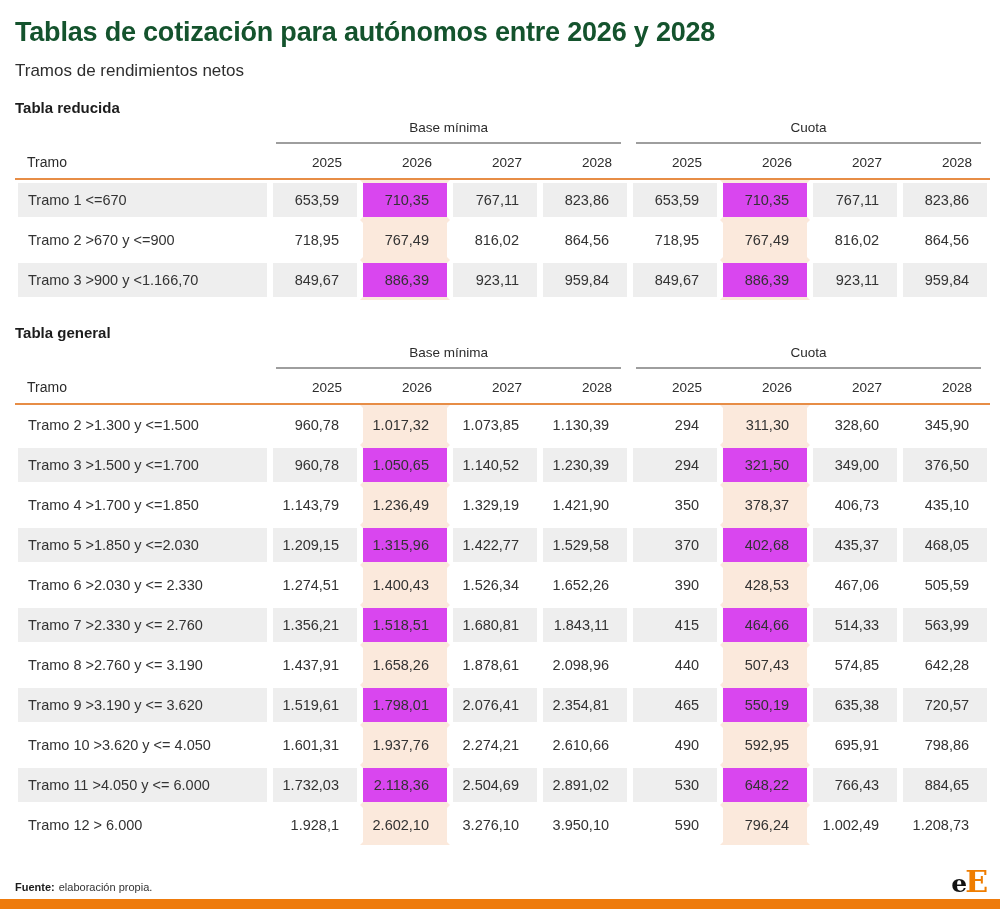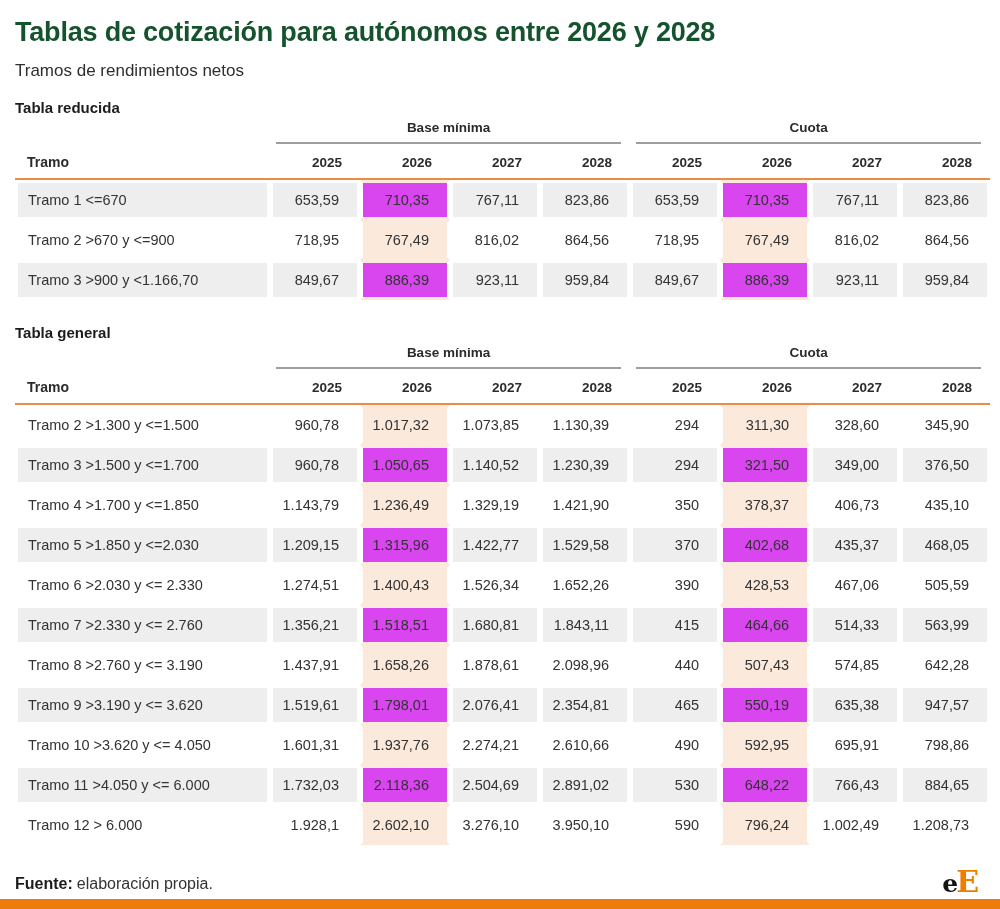--- a/index.html
+++ b/index.html
@@ -17,21 +17,21 @@
   .subtitle{
     font-size:17px;font-weight:normal;color:#2e2e2e;margin:0 0 18px 0;
   }
   .section-title{
     font-size:15px;font-weight:bold;color:#1c1c1c;margin:0 0 4px 0;
   }
   .section{margin-bottom:24px;}
   table{border-collapse:separate;border-spacing:0;table-layout:fixed;width:975px;}
   col.c-lbl{width:255px;}
   col.c-num{width:90px;}
-  th{font-weight:bold;color:#2b2b2b;margin-top:23px;}
+  th{font-weight:normal;color:#2b2b2b;margin-top:23px;}
   .grp-row th{padding:0;height:26px;vertical-align:top;}
   .grp-inner{
     margin:0 9px 0 6px;border-bottom:2px solid #9e9e9e;
     text-align:center;font-size:13.5px;padding-bottom:7px;color:#2b2b2b;
   }
   .yr-row th{
     border-bottom:2px solid #e78d46;
     font-size:13.5px;height:30px;vertical-align:middle;
   }
   th.tramo-h{text-align:left;padding-left:12px;font-size:14px;}
@@ -47,25 +47,25 @@
   tr.even td{background-color:#ffffff;}
   tr.odd td.hl{
     background-color:#d946ef;
     border-top-color:#fbe9dc;border-bottom-color:#fbe9dc;
   }
   tr.even td.hl{
     background-color:#fbe9dc;
     border-top-color:#fbe9dc;border-bottom-color:#fbe9dc;
   }
   .footer{
-    position:absolute;left:15px;bottom:16px;font-size:16px;color:#333;text-align:right;
+    position:absolute;left:15px;bottom:16px;font-size:11px;color:#333;text-align:right;
   }
   .footer .src-label{font-weight:bold;color:#1c1c1c;margin-right:4px;}
   .logo{
-    position:absolute;right:21px;bottom:12px;
+    position:absolute;right:12px;bottom:12px;
     font-family:"DejaVu Serif","Liberation Serif",serif;font-weight:bold;
     line-height:1;user-select:none;
   }
   .logo .e1{font-size:25px;color:#131313;}
   .logo .e2{font-size:30px;color:#ef7d00;margin-left:-2px;}
   .bottom-bar{
     position:absolute;left:0;bottom:0;width:1000px;height:10px;
     background:#ee7b0c;
   }
 </style>
@@ -266,21 +266,21 @@
           </tr>
           <tr class="odd">
             <td class="lbl">Tramo 9 &gt;3.190 y &lt;= 3.620</td>
             <td class="num">1.519,61</td>
             <td class="num hl">1.798,01</td>
             <td class="num">2.076,41</td>
             <td class="num">2.354,81</td>
             <td class="num">465</td>
             <td class="num hl">550,19</td>
             <td class="num">635,38</td>
-            <td class="num">947,57</td>
+            <td class="num">720,57</td>
           </tr>
           <tr class="even">
             <td class="lbl">Tramo 10 &gt;3.620 y &lt;= 4.050</td>
             <td class="num">1.601,31</td>
             <td class="num hl">1.937,76</td>
             <td class="num">2.274,21</td>
             <td class="num">2.610,66</td>
             <td class="num">490</td>
             <td class="num hl">592,95</td>
             <td class="num">695,91</td>

